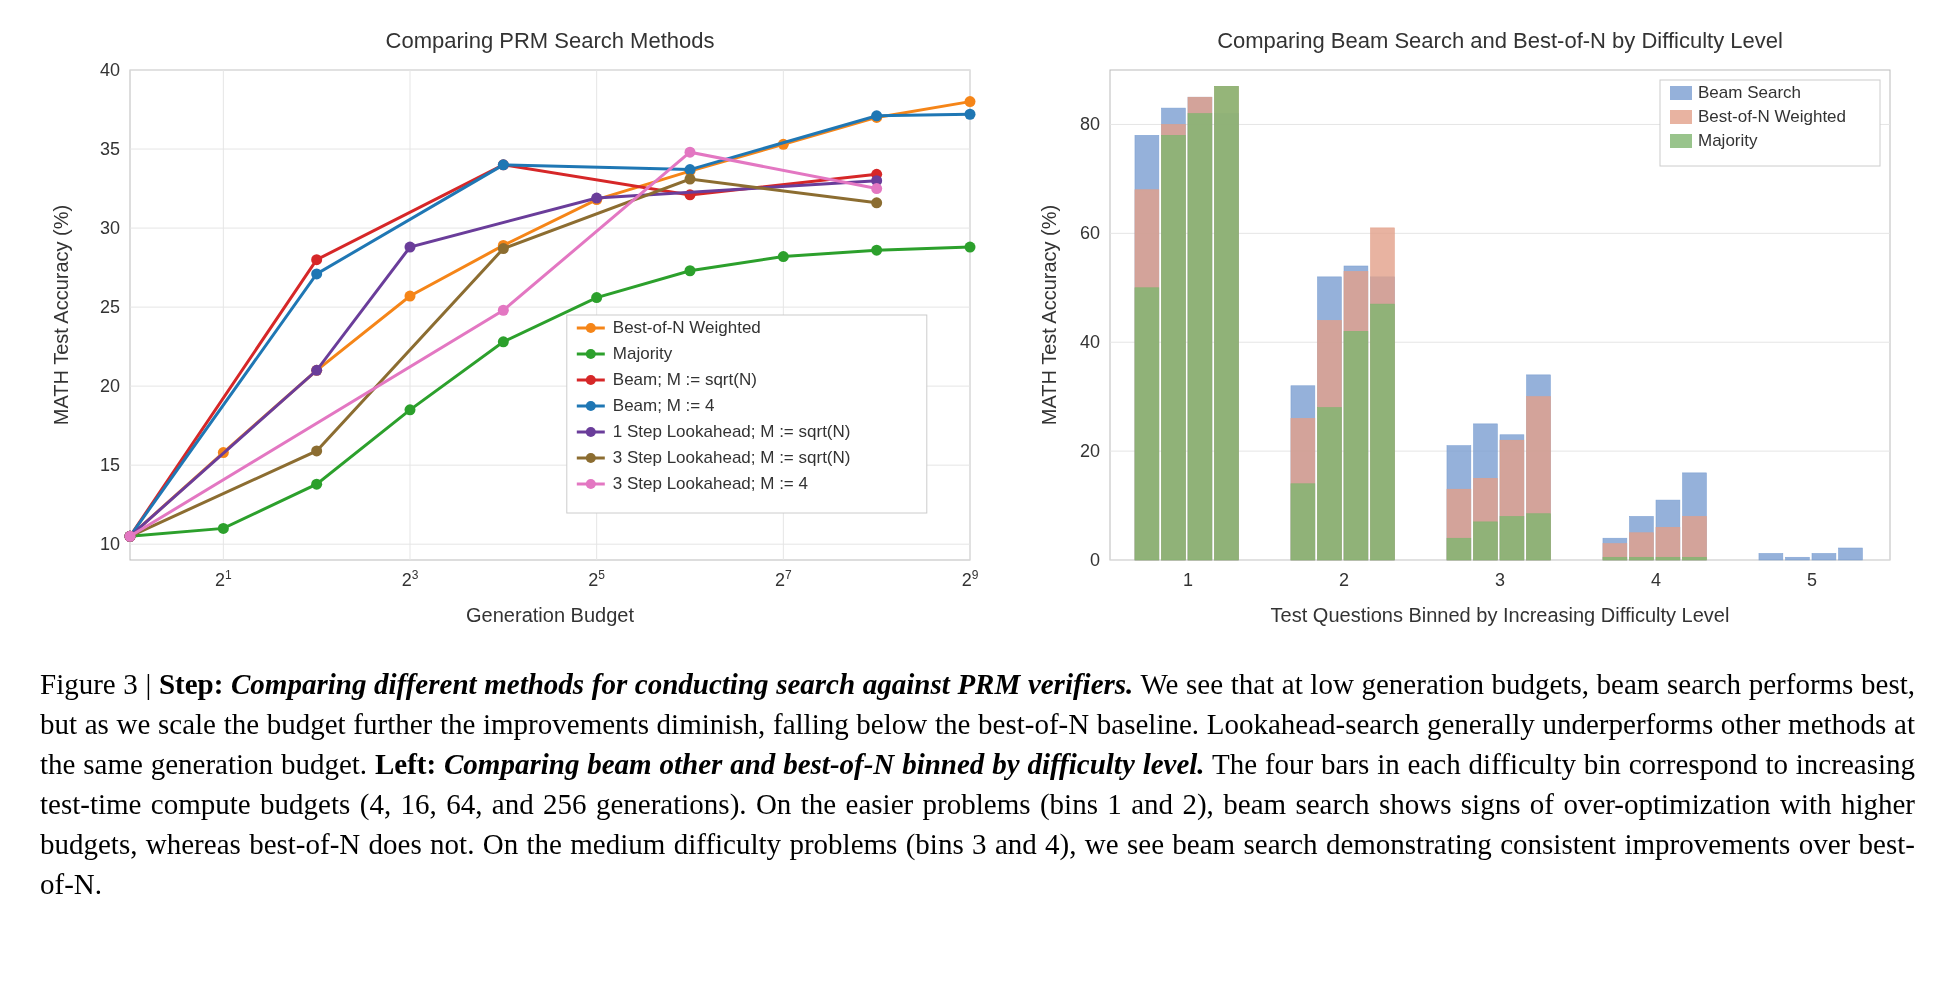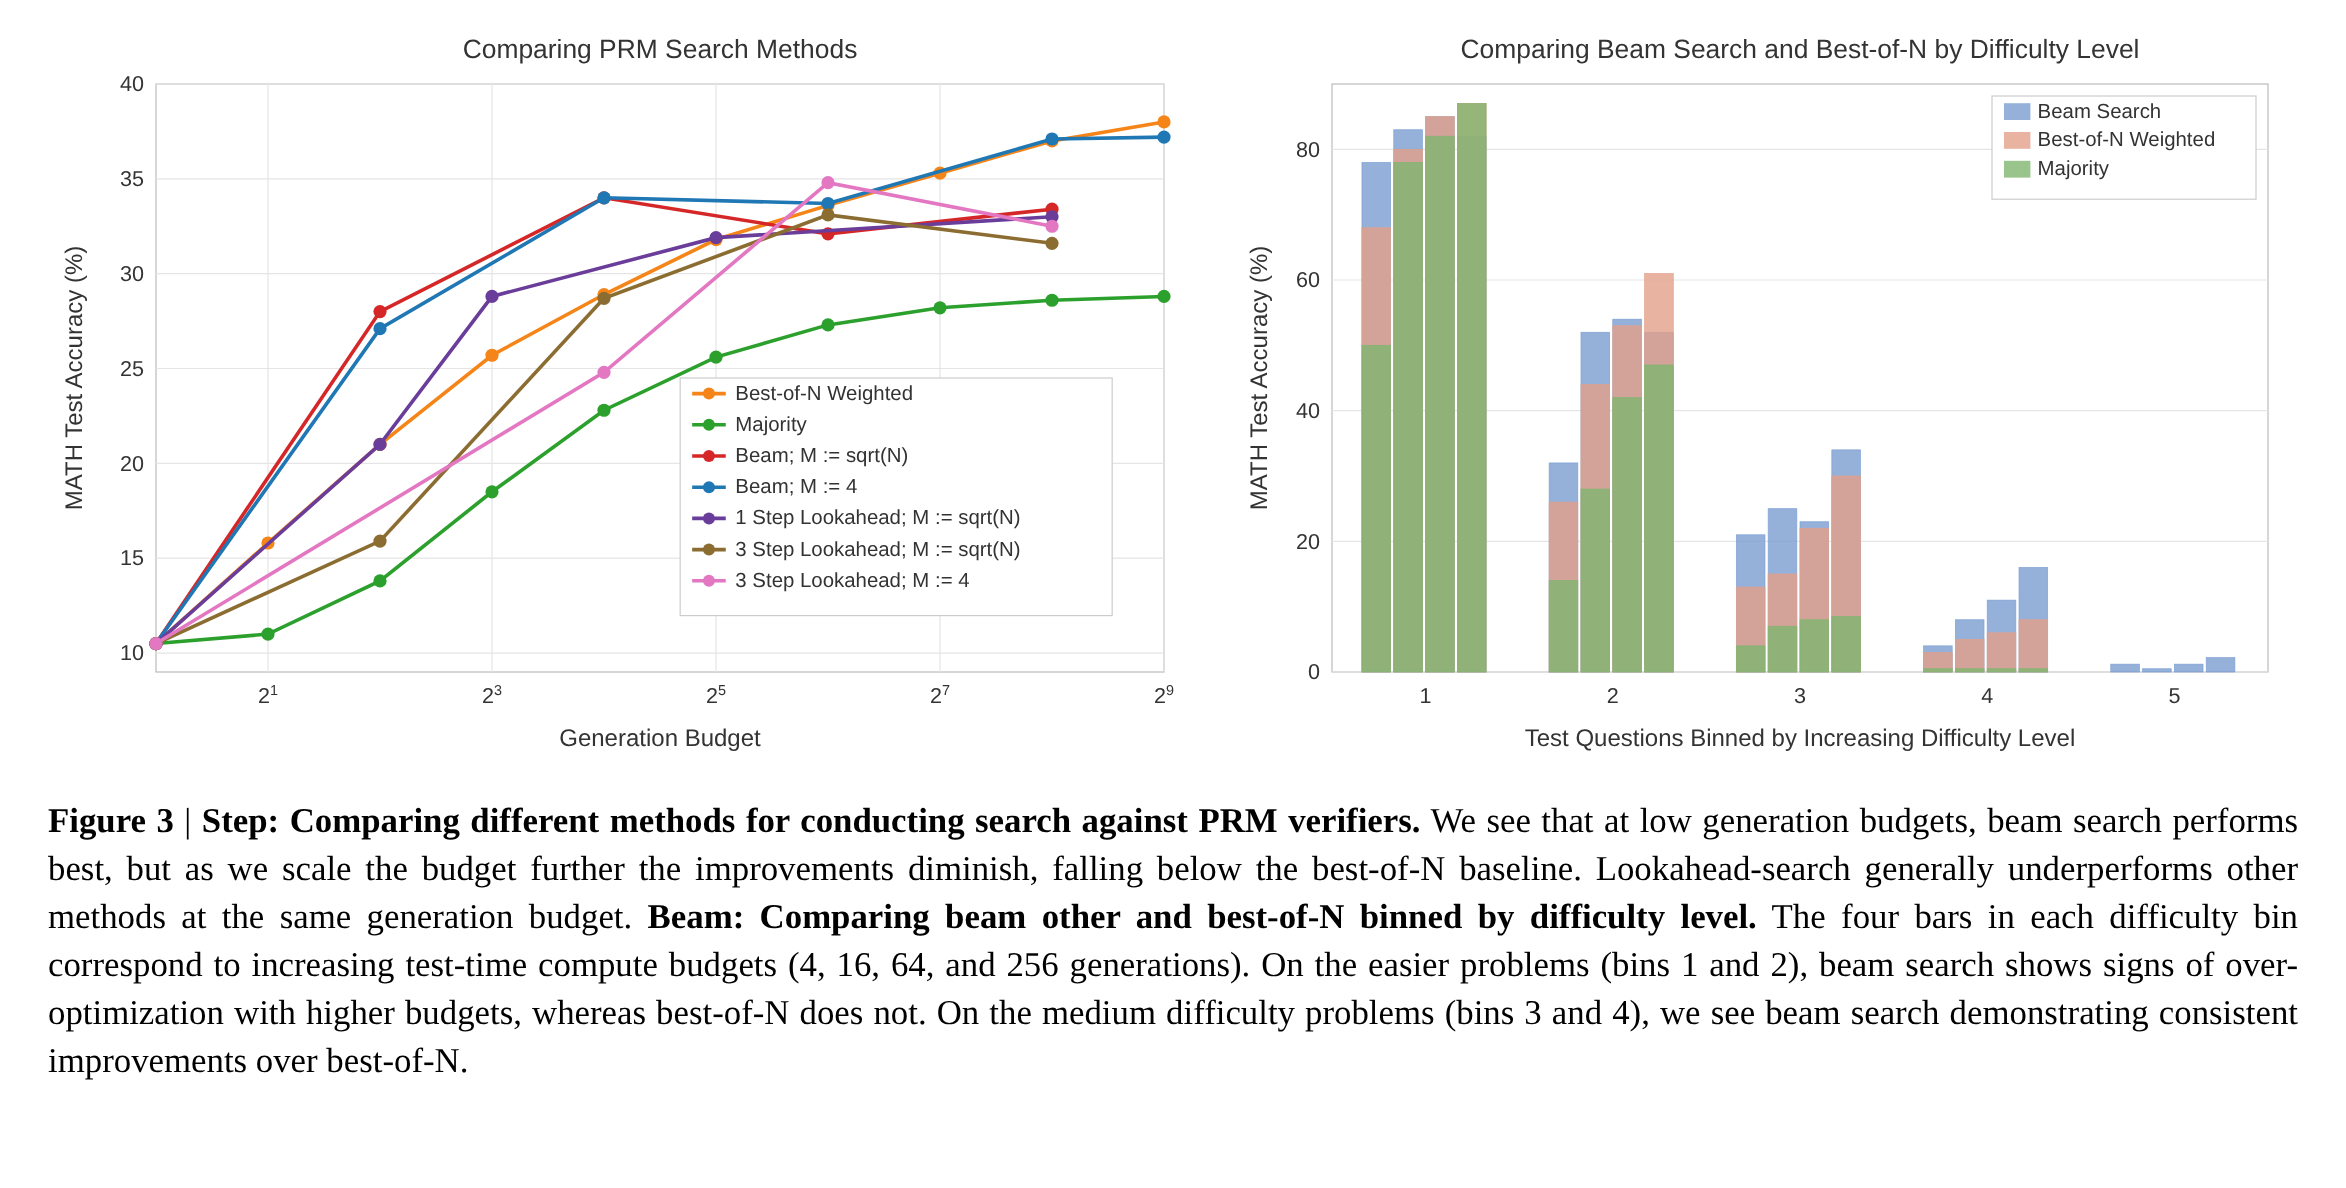--- a/index.html
+++ b/index.html
@@ -1,24 +1,24 @@
 <!DOCTYPE html>
 <html><head>
 <meta charset="utf-8">
 <style>
 html,body{margin:0;padding:0;background:#fff;font-family:Georgia,'Times New Roman',serif;color:#000}
 body{width:1955px;padding:20px 40px;box-sizing:border-box}
 .fig-row{display:flex;gap:40px;margin-bottom:24px}
 .chart{position:relative;background:#fff}
 .chart svg{display:block}
 .caption{font-size:29px;line-height:1.38;text-align:justify}
-.caption .fig-label{font-weight:700}
+.caption .fig-label{font-weight:400}
 .caption .sep{font-weight:400}
 .caption .bold{font-weight:700}
-.caption .bolditalic{font-weight:700;}
+.caption .bolditalic{font-weight:700;font-style:italic}
 .tick-label{font-family:Helvetica,Arial,sans-serif;font-size:18px;fill:#333}
 .axis-label{font-family:Helvetica,Arial,sans-serif;font-size:20px;fill:#333}
 .title-label{font-family:Helvetica,Arial,sans-serif;font-size:22px;fill:#333}
 .legend-label{font-family:Helvetica,Arial,sans-serif;font-size:17px;fill:#333}
 .grid-line{stroke:#e5e5e5;stroke-width:1}
 </style>
 </head>
 <body>
 
 <div class="fig-row">
@@ -222,17 +222,17 @@
   </div>
 </div>
 
 <div class="caption">
   <span class="fig-label">Figure 3</span>
   <span class="sep"> | </span>
   <span class="bold">Step:</span>
   <span> </span>
   <span class="bolditalic">Comparing different methods for conducting search against PRM verifiers.</span>
   <span> We see that at low generation budgets, beam search performs best, but as we scale the budget further the improvements diminish, falling below the best-of-N baseline. Lookahead-search generally underperforms other methods at the same generation budget. </span>
-  <span class="bold">Beam:</span>
+  <span class="bold">Left:</span>
   <span> </span>
   <span class="bolditalic">Comparing beam other and best-of-N binned by difficulty level.</span>
   <span> The four bars in each difficulty bin correspond to increasing test-time compute budgets (4, 16, 64, and 256 generations). On the easier problems (bins 1 and 2), beam search shows signs of over-optimization with higher budgets, whereas best-of-N does not. On the medium difficulty problems (bins 3 and 4), we see beam search demonstrating consistent improvements over best-of-N.</span>
 </div>
 
 </body></html>

